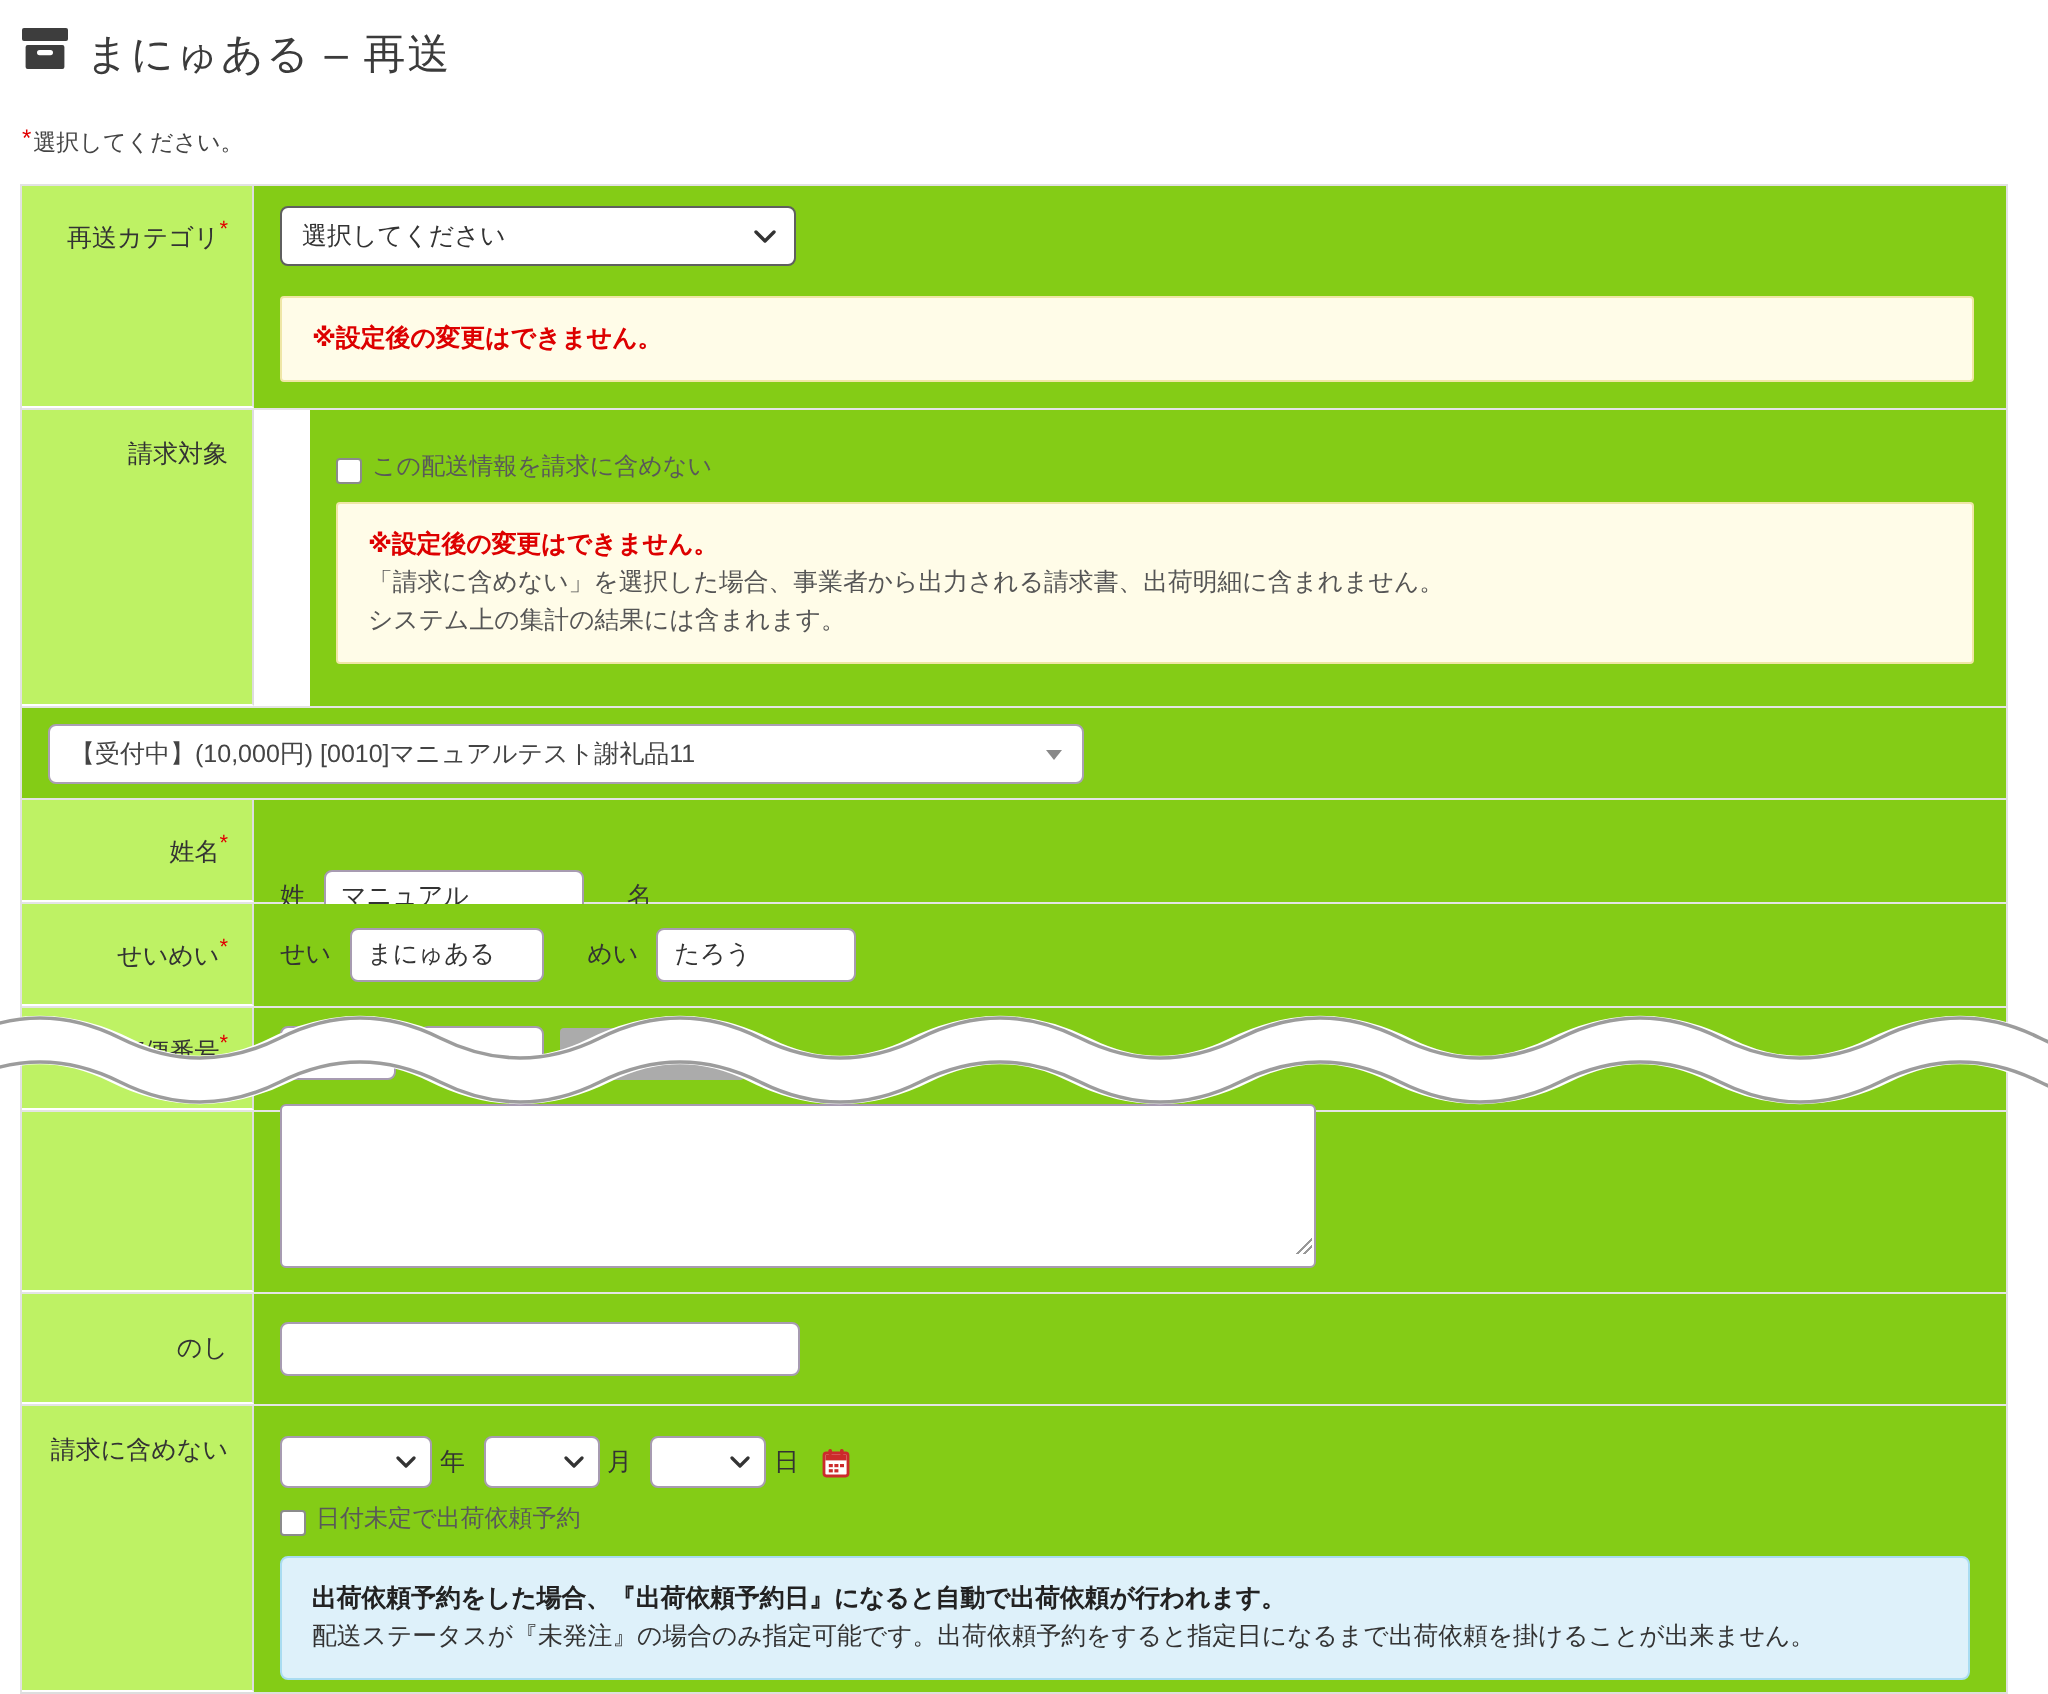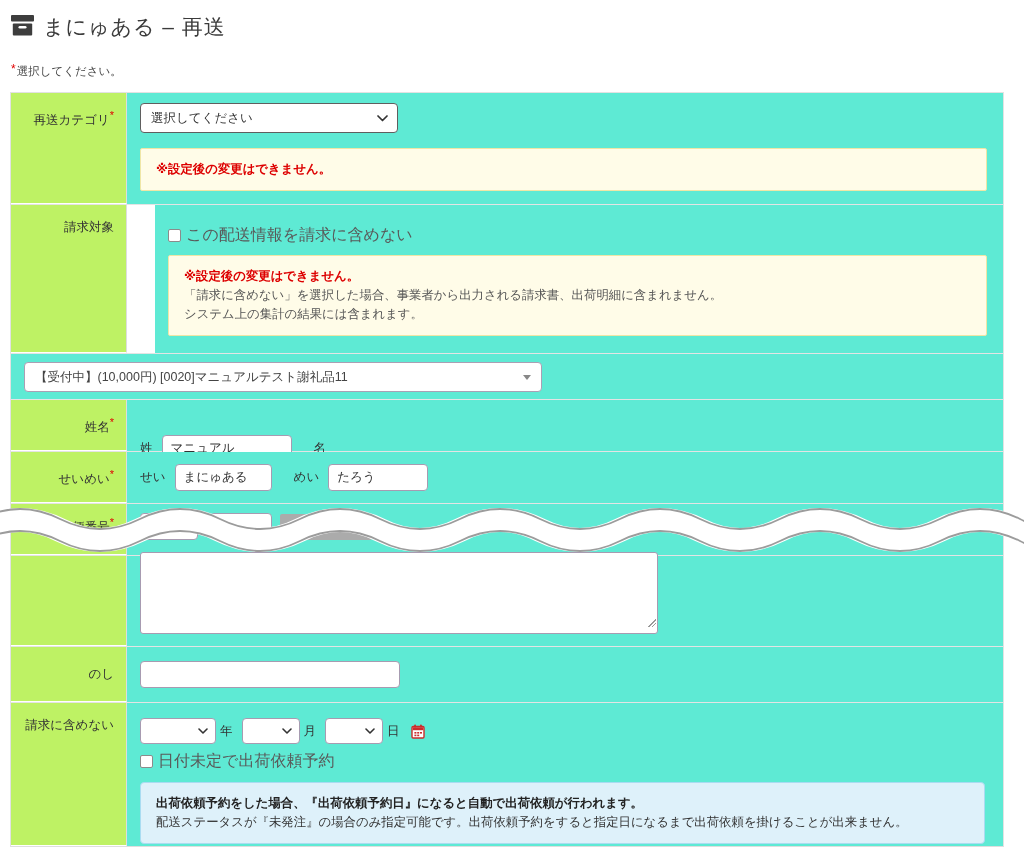--- a/index.html
+++ b/index.html
@@ -37,21 +37,21 @@
     width:116px; flex:0 0 116px;
     background:#bef264;
     border-right:1px solid #ddd;
     border-bottom:1px solid #fff;
     text-align:right;
     padding:16px 12px 0 4px;
     font-size:12.5px; color:#333;
     line-height:1.1;
   }
   .cell-label sup { color:#e00000; font-size:11px; }
-  .cell-content { flex:1 1 auto; padding:0 16px 0 13px; background:#5eead4; }
+  .cell-content { flex:1 1 auto; padding:0 16px 0 13px; background:#84cc16; }
 
   
   .r1 { height:111px; } .r2 { height:149px;gap:28px; } .r3 { height:46px; }
   .r4 { height:52px; }  .r5 { height:52px; }  .r6 { height:52px; }
   .r7 { height:91px; }  .r8 { height:56px; }  .r9 { height:144px; }
 
   
   .fake-select {
     display:inline-flex; align-items:center; justify-content:space-between;
     height:30px; border:1px solid #5f5f5f; border-radius:4px;
@@ -73,21 +73,21 @@
   .txt-input {
     height:27px; border:1px solid #a79bb1; border-radius:4px;
     padding:0 8px; font-size:12.5px; color:#333; background:#fff;
     font-family: "Liberation Sans", "DejaVu Sans", sans-serif;
   }
   .txt-input::placeholder { color:#9a9a9a; }
   .inline-line { display:flex; align-items:center; }
   .inline-label { font-size:12.5px; color:#333; }
   .gap-r { margin-right:9px; } .gap-l { margin-left:22px; }
 
-  .checkbox-line { display:flex; align-items:center; font-size:16px; color:#595959; }
+  .checkbox-line { display:flex; align-items:flex-end; font-size:12px; color:#595959; }
   .cbox {
     width:13px; height:13px; border:1px solid #8b8b8b; border-radius:2px;
     background:#fff; margin-right:5px; flex:0 0 13px;
   }
 
   .notice-yellow {
     background:#fffce8; border:1px solid #efe6a6; border-radius:2px;
     padding:11px 15px; font-size:12.4px; line-height:19px; color:#555;
   }
   .notice-red { color:#dd0000; font-weight:bold; }
@@ -180,21 +180,21 @@
           <div class="notice-red">※設定後の変更はできません。</div>
           <div>「請求に含めない」を選択した場合、事業者から出力される請求書、出荷明細に含まれません。</div>
           <div>システム上の集計の結果には含まれます。</div>
         </div>
       </div>
     </div>
 
     <div class="form-row r3">
       <div class="cell-content">
         <div class="select2-box">
-          <span>【受付中】(10,000円) [0020]マニュアルテスト謝礼品11</span>
+          <span>【受付中】(10,000円) [0010]マニュアルテスト謝礼品11</span>
           <span class="tri-down"></span>
         </div>
       </div>
     </div>
 
     <div class="form-row r4">
       <div class="cell-label"><span>姓名</span><sup>*</sup></div>
       <div class="cell-content pt12">
         <div class="inline-line">
           <span class="inline-label gap-r">姓</span>

